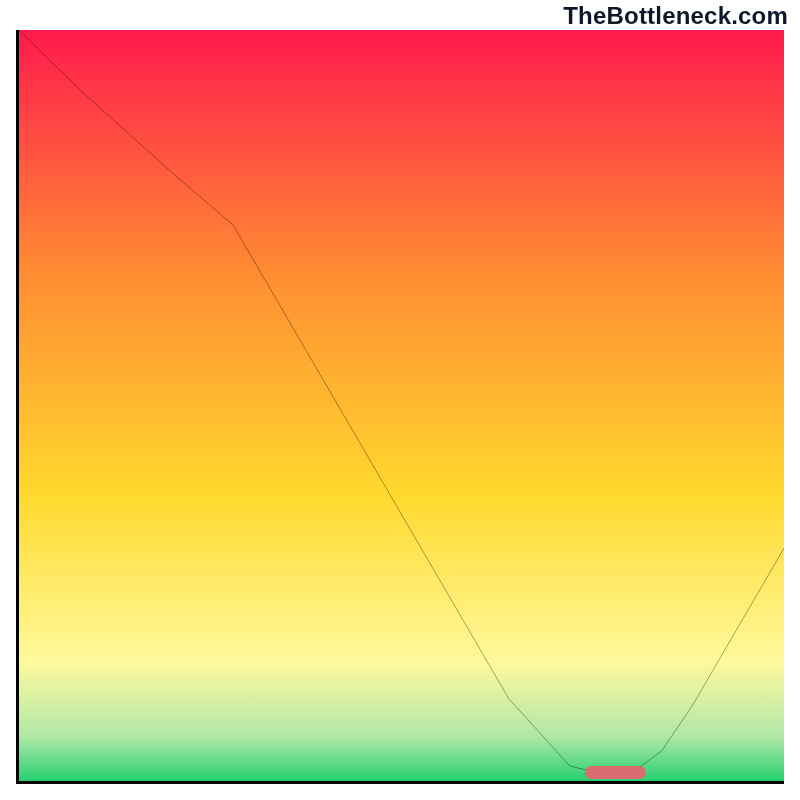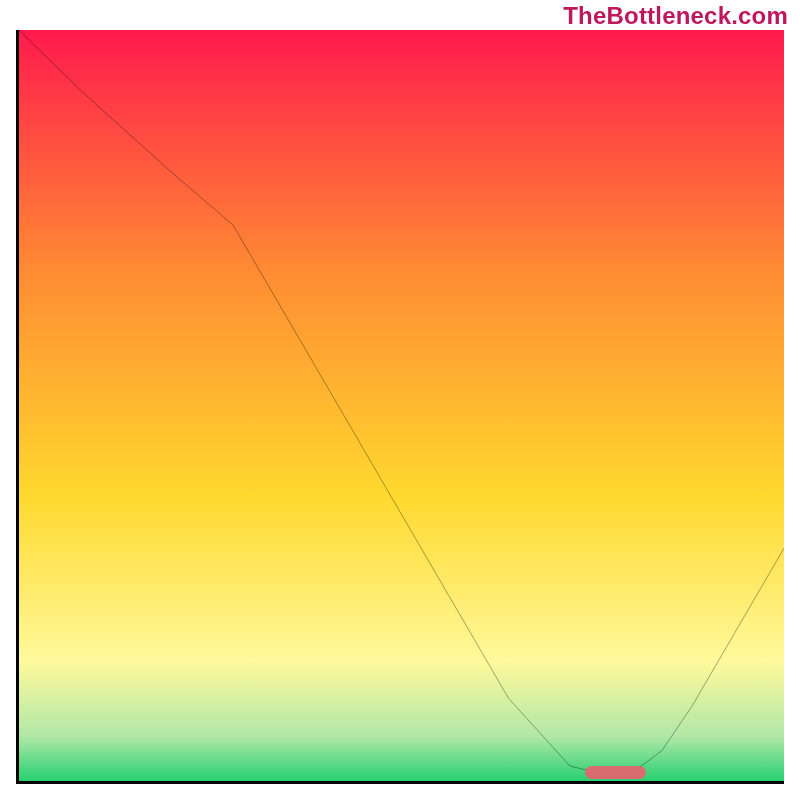--- a/index.html
+++ b/index.html
@@ -16,21 +16,21 @@
     width: 800px;
     height: 800px;
     background: #ffffff;
   }
   .watermark {
     position: absolute;
     top: 2px;
     right: 12px;
     font-size: 24px;
     font-weight: 600;
-    color: #be185d;
+    color: #0f172a;
     letter-spacing: 0.2px;
     z-index: 3;
   }
   .plot {
     position: absolute;
     left: 16px;
     top: 30px;
     width: 768px;
     height: 754px;
     border: 3px solid #000000;

